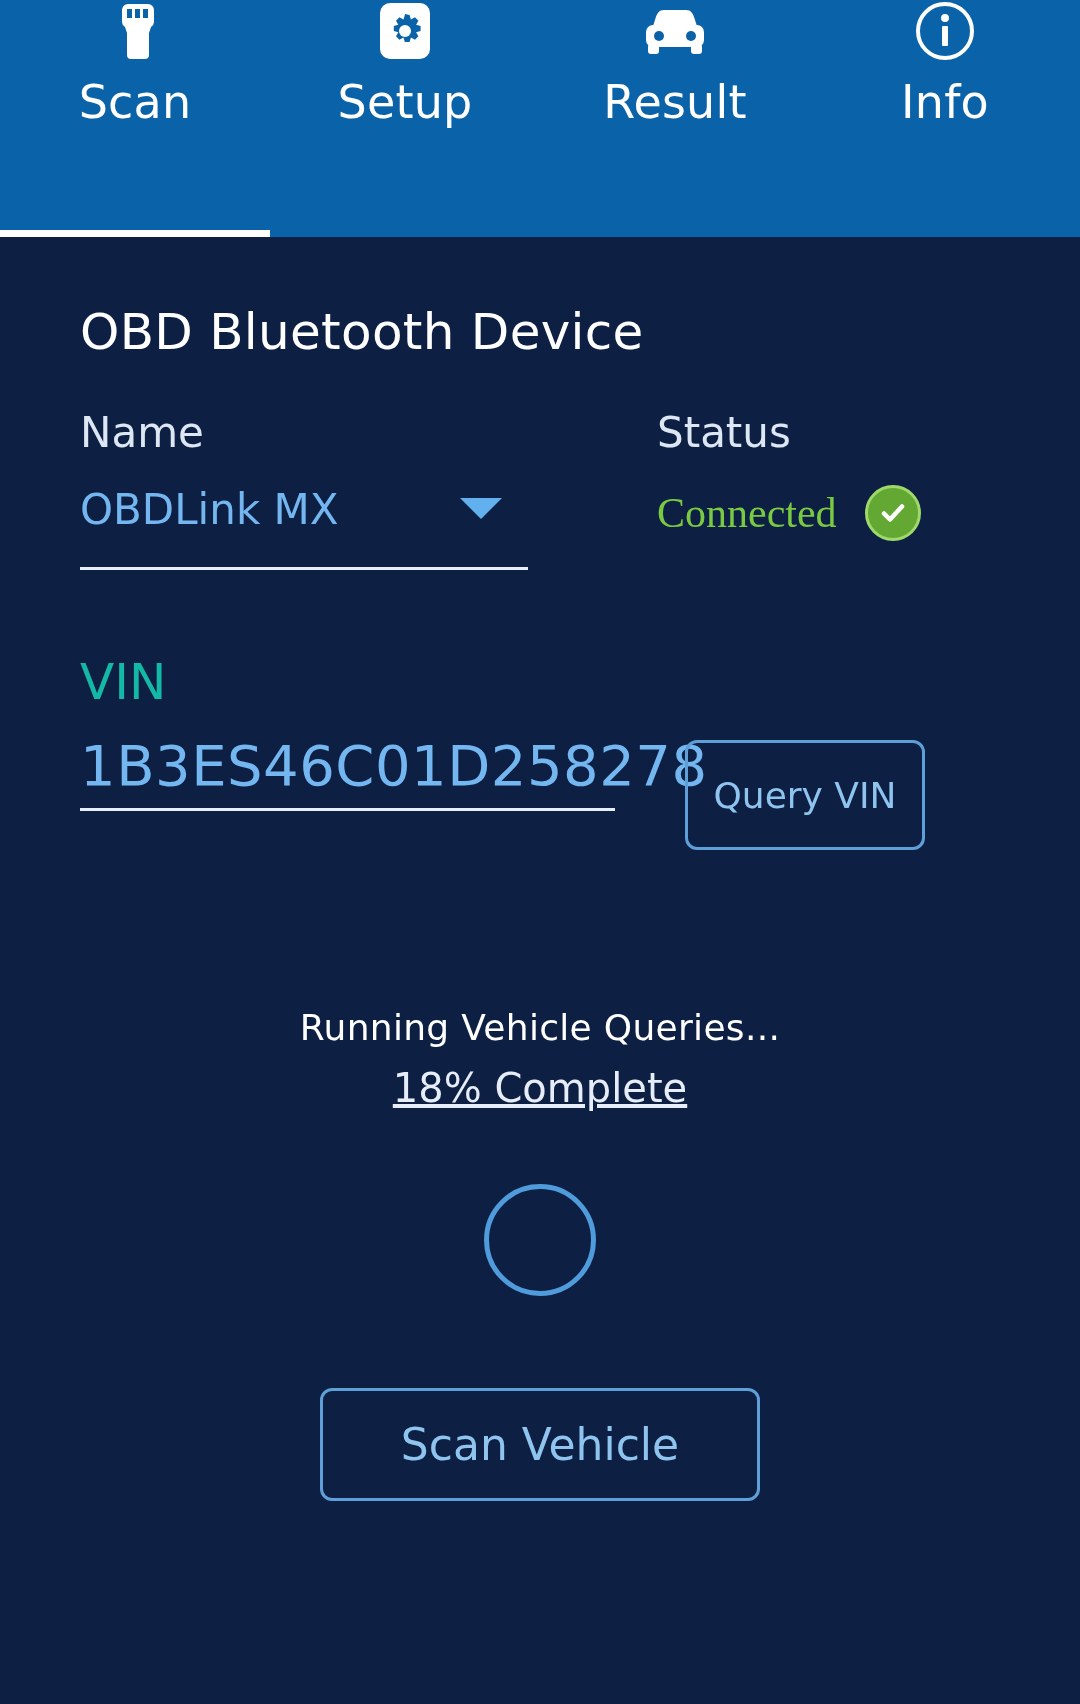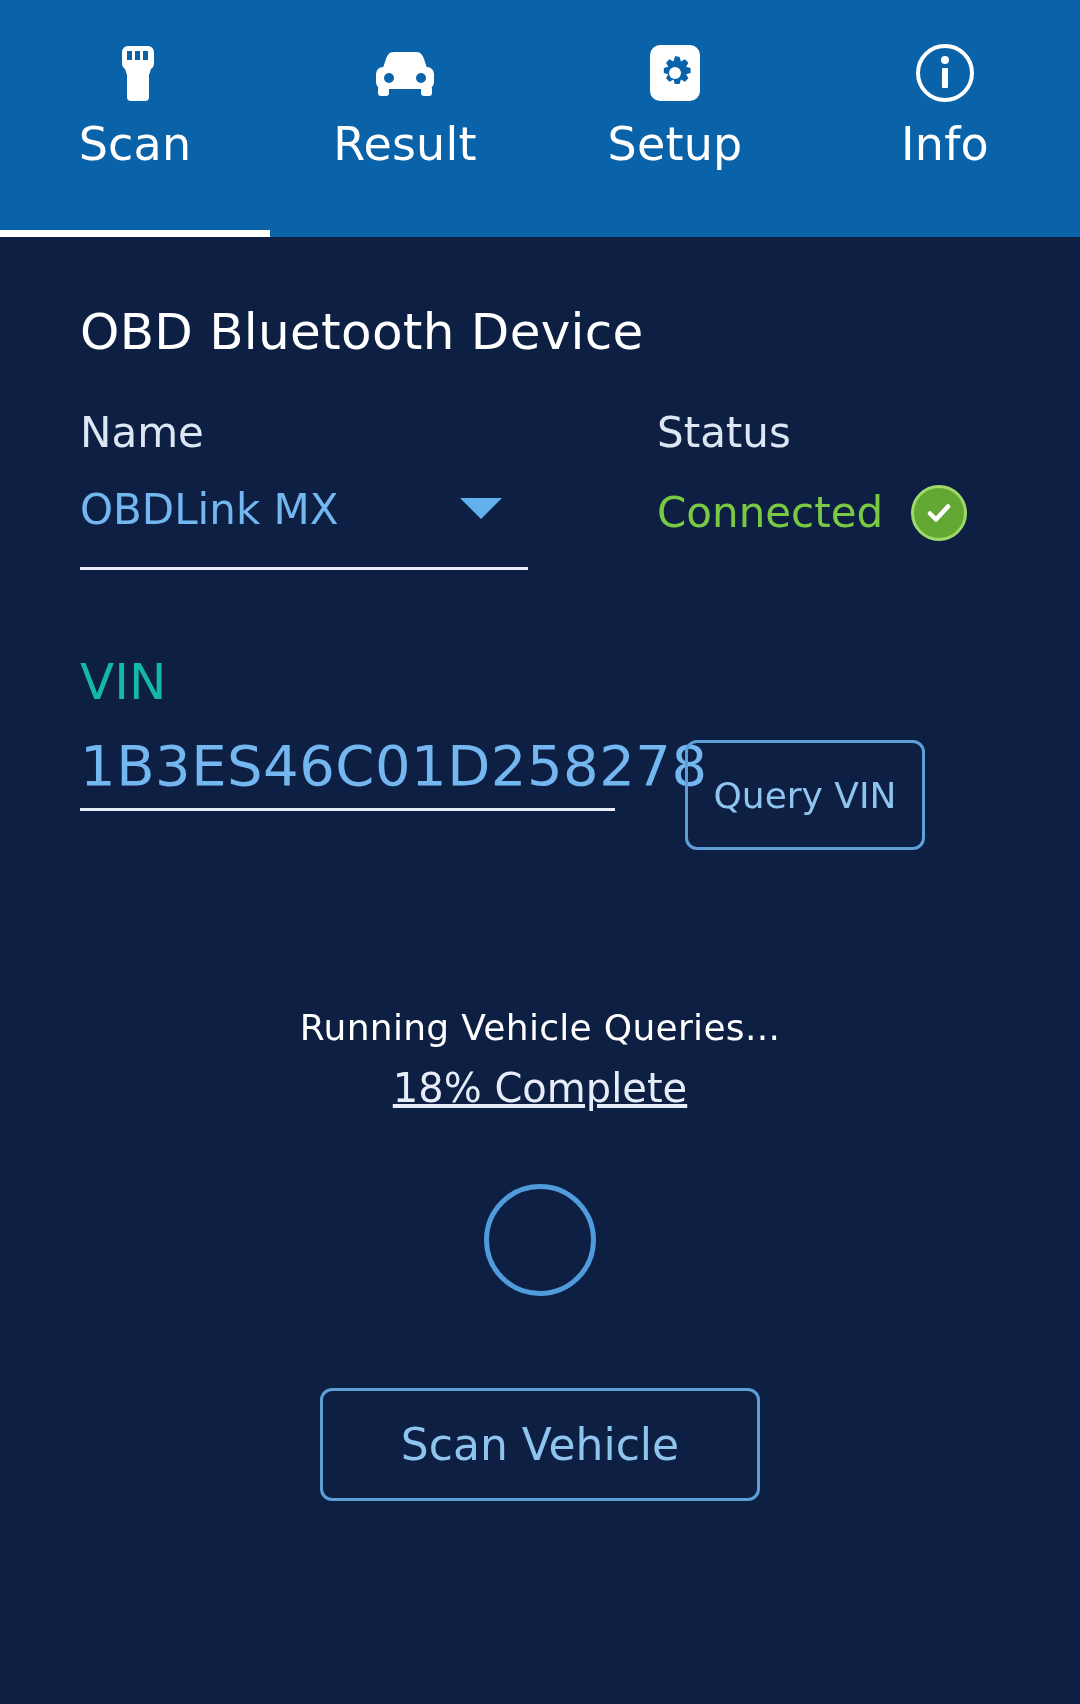--- a/index.html
+++ b/index.html
@@ -26,21 +26,20 @@
     width: 1080px;
     height: 237px;
     background: #0a63a8;
   }
   .tab {
     flex: 1 1 25%;
     display: flex;
     flex-direction: column;
     align-items: center;
     justify-content: flex-start;
-    padding-top: 42px;
     position: relative;
     cursor: pointer;
   }
   .tab-icon {
     height: 62px;
     display: flex;
     align-items: center;
     justify-content: center;
     margin-bottom: 14px;
   }
@@ -115,20 +114,21 @@
     border-top: 21px solid #63b0ef;
     margin-right: 26px;
     margin-bottom: 4px;
   }
 
   .status-block { padding-left: 22px; }
   .status-value-row {
     margin-top: 28px;
     display: flex;
     align-items: center;
+    font-family: Liberation Serif, serif;
   }
   .status-value {
     font-size: 42px;
     line-height: 50px;
     color: #7ac943;
     font-weight: 400;
   }
   .check-badge {
     width: 56px;
     height: 56px;
@@ -247,51 +247,51 @@
       <span class="tab-icon">
         <svg width="54" height="62" viewBox="0 0 54 62" xmlns="http://www.w3.org/2000/svg">
           <path d="M14 4 h26 a6 6 0 0 1 6 6 v12 a6 6 0 0 1 -3 5 l-2 6 v22 a4 4 0 0 1 -4 4 h-14 a4 4 0 0 1 -4 -4 v-22 l-2 -6 a6 6 0 0 1 -3 -5 v-12 a6 6 0 0 1 6 -6 z" fill="#ffffff"></path>
           <rect x="19" y="9" width="5" height="9" fill="#0a63a8"></rect>
           <rect x="27" y="9" width="5" height="9" fill="#0a63a8"></rect>
           <rect x="35" y="9" width="5" height="9" fill="#0a63a8"></rect>
         </svg>
       </span>
       <span class="tab-label">Scan</span>
       <span class="tab-underline"></span>
+    </div>
+
+    <div class="tab">
+      <span class="tab-icon">
+        <svg width="56" height="62" viewBox="0 0 56 62" xmlns="http://www.w3.org/2000/svg">
+          <rect x="3" y="3" width="50" height="56" rx="10" fill="#ffffff"></rect>
+          <path d="M28 14 l4.6 1.1 l1.3 4.5 l4.1 -2.3 l3.4 3.4 l-2.3 4.1 l4.5 1.3 l0 4.8 l-4.5 1.3 l2.3 4.1 l-3.4 3.4 l-4.1 -2.3 l-1.3 4.5 l-4.8 0 l-1.3 -4.5 l-4.1 2.3 l-3.4 -3.4 l2.3 -4.1 l-4.5 -1.3 l0 -4.8 l4.5 -1.3 l-2.3 -4.1 l3.4 -3.4 l4.1 2.3 l1.3 -4.5 z" fill="#0a63a8"></path>
+          <circle cx="28" cy="31" r="6" fill="#ffffff"></circle>
+        </svg>
+      </span>
+      <span class="tab-label">Setup</span>
+
     </div>
 
     <div class="tab">
       <span class="tab-icon">
         <svg width="66" height="48" viewBox="0 0 66 48" xmlns="http://www.w3.org/2000/svg">
           <path d="M13 13 C15 6 17 3 22 3 h22 c5 0 7 3 9 10 l2 6 h-44 z" fill="#ffffff"></path>
           <rect x="4" y="18" width="58" height="22" rx="7" fill="#ffffff"></rect>
           <rect x="6" y="37" width="11" height="10" rx="3" fill="#ffffff"></rect>
           <rect x="49" y="37" width="11" height="10" rx="3" fill="#ffffff"></rect>
           <circle cx="17" cy="29" r="5" fill="#0a63a8"></circle>
           <circle cx="49" cy="29" r="5" fill="#0a63a8"></circle>
         </svg>
       </span>
       <span class="tab-label">Result</span>
 
     </div>
 
     <div class="tab">
       <span class="tab-icon">
-        <svg width="56" height="62" viewBox="0 0 56 62" xmlns="http://www.w3.org/2000/svg">
-          <rect x="3" y="3" width="50" height="56" rx="10" fill="#ffffff"></rect>
-          <path d="M28 14 l4.6 1.1 l1.3 4.5 l4.1 -2.3 l3.4 3.4 l-2.3 4.1 l4.5 1.3 l0 4.8 l-4.5 1.3 l2.3 4.1 l-3.4 3.4 l-4.1 -2.3 l-1.3 4.5 l-4.8 0 l-1.3 -4.5 l-4.1 2.3 l-3.4 -3.4 l2.3 -4.1 l-4.5 -1.3 l0 -4.8 l4.5 -1.3 l-2.3 -4.1 l3.4 -3.4 l4.1 2.3 l1.3 -4.5 z" fill="#0a63a8"></path>
-          <circle cx="28" cy="31" r="6" fill="#ffffff"></circle>
-        </svg>
-      </span>
-      <span class="tab-label">Setup</span>
-
-    </div>
-
-    <div class="tab">
-      <span class="tab-icon">
         <svg width="62" height="62" viewBox="0 0 62 62" xmlns="http://www.w3.org/2000/svg">
           <circle cx="31" cy="31" r="27" fill="none" stroke="#ffffff" stroke-width="4"></circle>
           <circle cx="31" cy="18" r="4" fill="#ffffff"></circle>
           <rect x="28" y="26" width="6" height="20" rx="1" fill="#ffffff"></rect>
         </svg>
       </span>
       <span class="tab-label">Info</span>
 
     </div>
 

